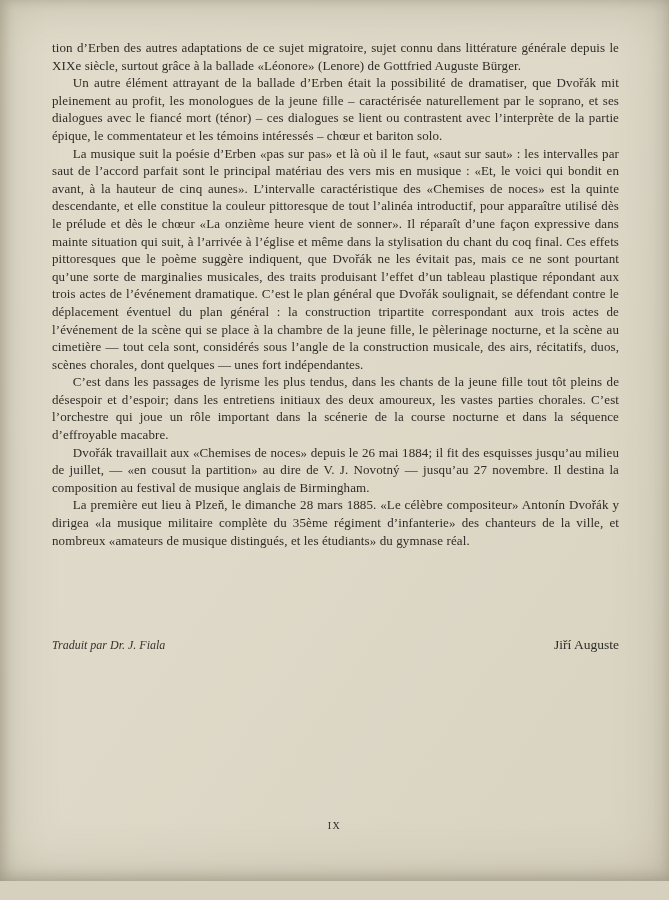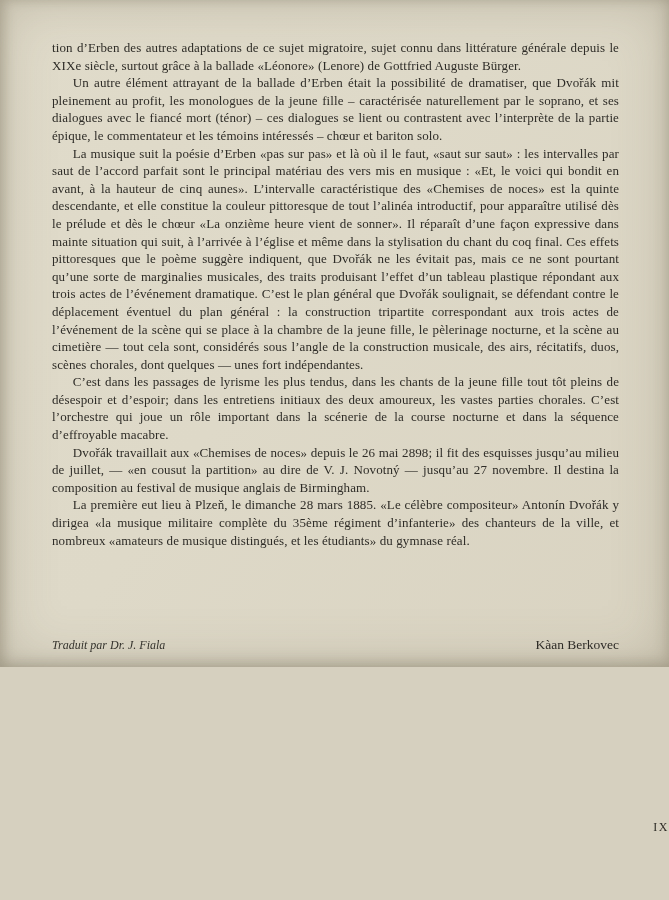--- a/index.html
+++ b/index.html
@@ -6,21 +6,21 @@
     margin: 0;
     padding: 0;
     width: 669px;
     height: 900px;
     overflow: hidden;
     background: #d6d0bf;
   }
   .scan-page {
     position: relative;
     width: 669px;
-    height: 667px;
+    height: 881px;
     background: linear-gradient(125deg, #e0dbca 0%, #ded9c8 45%, #d9d3c1 100%);
     box-shadow:
       inset 0 0 55px rgba(110, 100, 78, 0.28),
       inset 5px 0 12px rgba(95, 86, 65, 0.22),
       inset -3px -6px 14px rgba(95, 86, 65, 0.18);
     font-family: "Liberation Serif", "DejaVu Serif", serif;
     color: #2e2c27;
   }
   .text-block {
     position: absolute;
@@ -55,40 +55,40 @@
   }
   .author-name {
     font-size: 13.5px;
     color: #2e2c27;
   }
   .page-number {
     position: absolute;
     left: 0;
     right: 0;
     top: 820px;
-    text-align: right;
-    font-size: 12px;
+    text-align: center;
+    font-size: 10px;
     letter-spacing: 1.5px;
     color: #2e2c27;
   }
 </style>
 </head>
 <body>
 
 <div class="scan-page">
 
   <div class="text-block">
     <p class="continuation">tion d’Erben des autres adaptations de ce sujet migratoire, sujet connu dans littérature générale depuis le XIXe siècle, surtout grâce à la ballade «Léonore» (Lenore) de Gottfried Auguste Bürger.</p>
     <p>Un autre élément attrayant de la ballade d’Erben était la possibilité de dramatiser, que Dvořák mit pleinement au profit, les monologues de la jeune fille – caractérisée naturellement par le soprano, et ses dialogues avec le fiancé mort (ténor) – ces dialogues se lient ou contrastent avec l’interprète de la partie épique, le commentateur et les témoins intéressés – chœur et bariton solo.</p>
     <p>La musique suit la poésie d’Erben «pas sur pas» et là où il le faut, «saut sur saut» : les intervalles par saut de l’accord parfait sont le principal matériau des vers mis en musique : «Et, le voici qui bondit en avant, à la hauteur de cinq aunes». L’intervalle caractéristique des «Chemises de noces» est la quinte descendante, et elle constitue la couleur pittoresque de tout l’alinéa introductif, pour apparaître utilisé dès le prélude et dès le chœur «La onzième heure vient de sonner». Il réparaît d’une façon expressive dans mainte situation qui suit, à l’arrivée à l’église et même dans la stylisation du chant du coq final. Ces effets pittoresques que le poème suggère indiquent, que Dvořák ne les évitait pas, mais ce ne sont pourtant qu’une sorte de marginalies musicales, des traits produisant l’effet d’un tableau plastique répondant aux trois actes de l’événement dramatique. C’est le plan général que Dvořák soulignait, se défendant contre le déplacement éventuel du plan général : la construction tripartite correspondant aux trois actes de l’événement de la scène qui se place à la chambre de la jeune fille, le pèlerinage nocturne, et la scène au cimetière — tout cela sont, considérés sous l’angle de la construction musicale, des airs, récitatifs, duos, scènes chorales, dont quelques — unes fort indépendantes.</p>
     <p>C’est dans les passages de lyrisme les plus tendus, dans les chants de la jeune fille tout tôt pleins de désespoir et d’espoir; dans les entretiens initiaux des deux amoureux, les vastes parties chorales. C’est l’orchestre qui joue un rôle important dans la scénerie de la course nocturne et dans la séquence d’effroyable macabre.</p>
-    <p>Dvořák travaillait aux «Chemises de noces» depuis le 26 mai 2898; il fit des esquisses jusqu’au milieu de juillet, — «en cousut la partition» au dire de V. J. Novotný — jusqu’au 27 novembre. Il destina la composition au festival de musique anglais de Birmingham.</p>
+    <p>Dvořák travaillait aux «Chemises de noces» depuis le 26 mai 1884; il fit des esquisses jusqu’au milieu de juillet, — «en cousut la partition» au dire de V. J. Novotný — jusqu’au 27 novembre. Il destina la composition au festival de musique anglais de Birmingham.</p>
     <p>La première eut lieu à Plzeň, le dimanche 28 mars 1885. «Le célèbre compositeur» Antonín Dvořák y dirigea «la musique militaire complète du 35ème régiment d’infanterie» des chanteurs de la ville, et nombreux «amateurs de musique distingués, et les étudiants» du gymnase réal.</p>
   </div>
 
   <div class="footer-line">
     <span class="translator-credit">Traduit par Dr. J. Fiala</span>
-    <span class="author-name">Kàan Berkovec</span>
+    <span class="author-name">Jiří Auguste</span>
   </div>
 
   <div class="page-number">IX</div>
 
 </div>
 
 </body></html>

